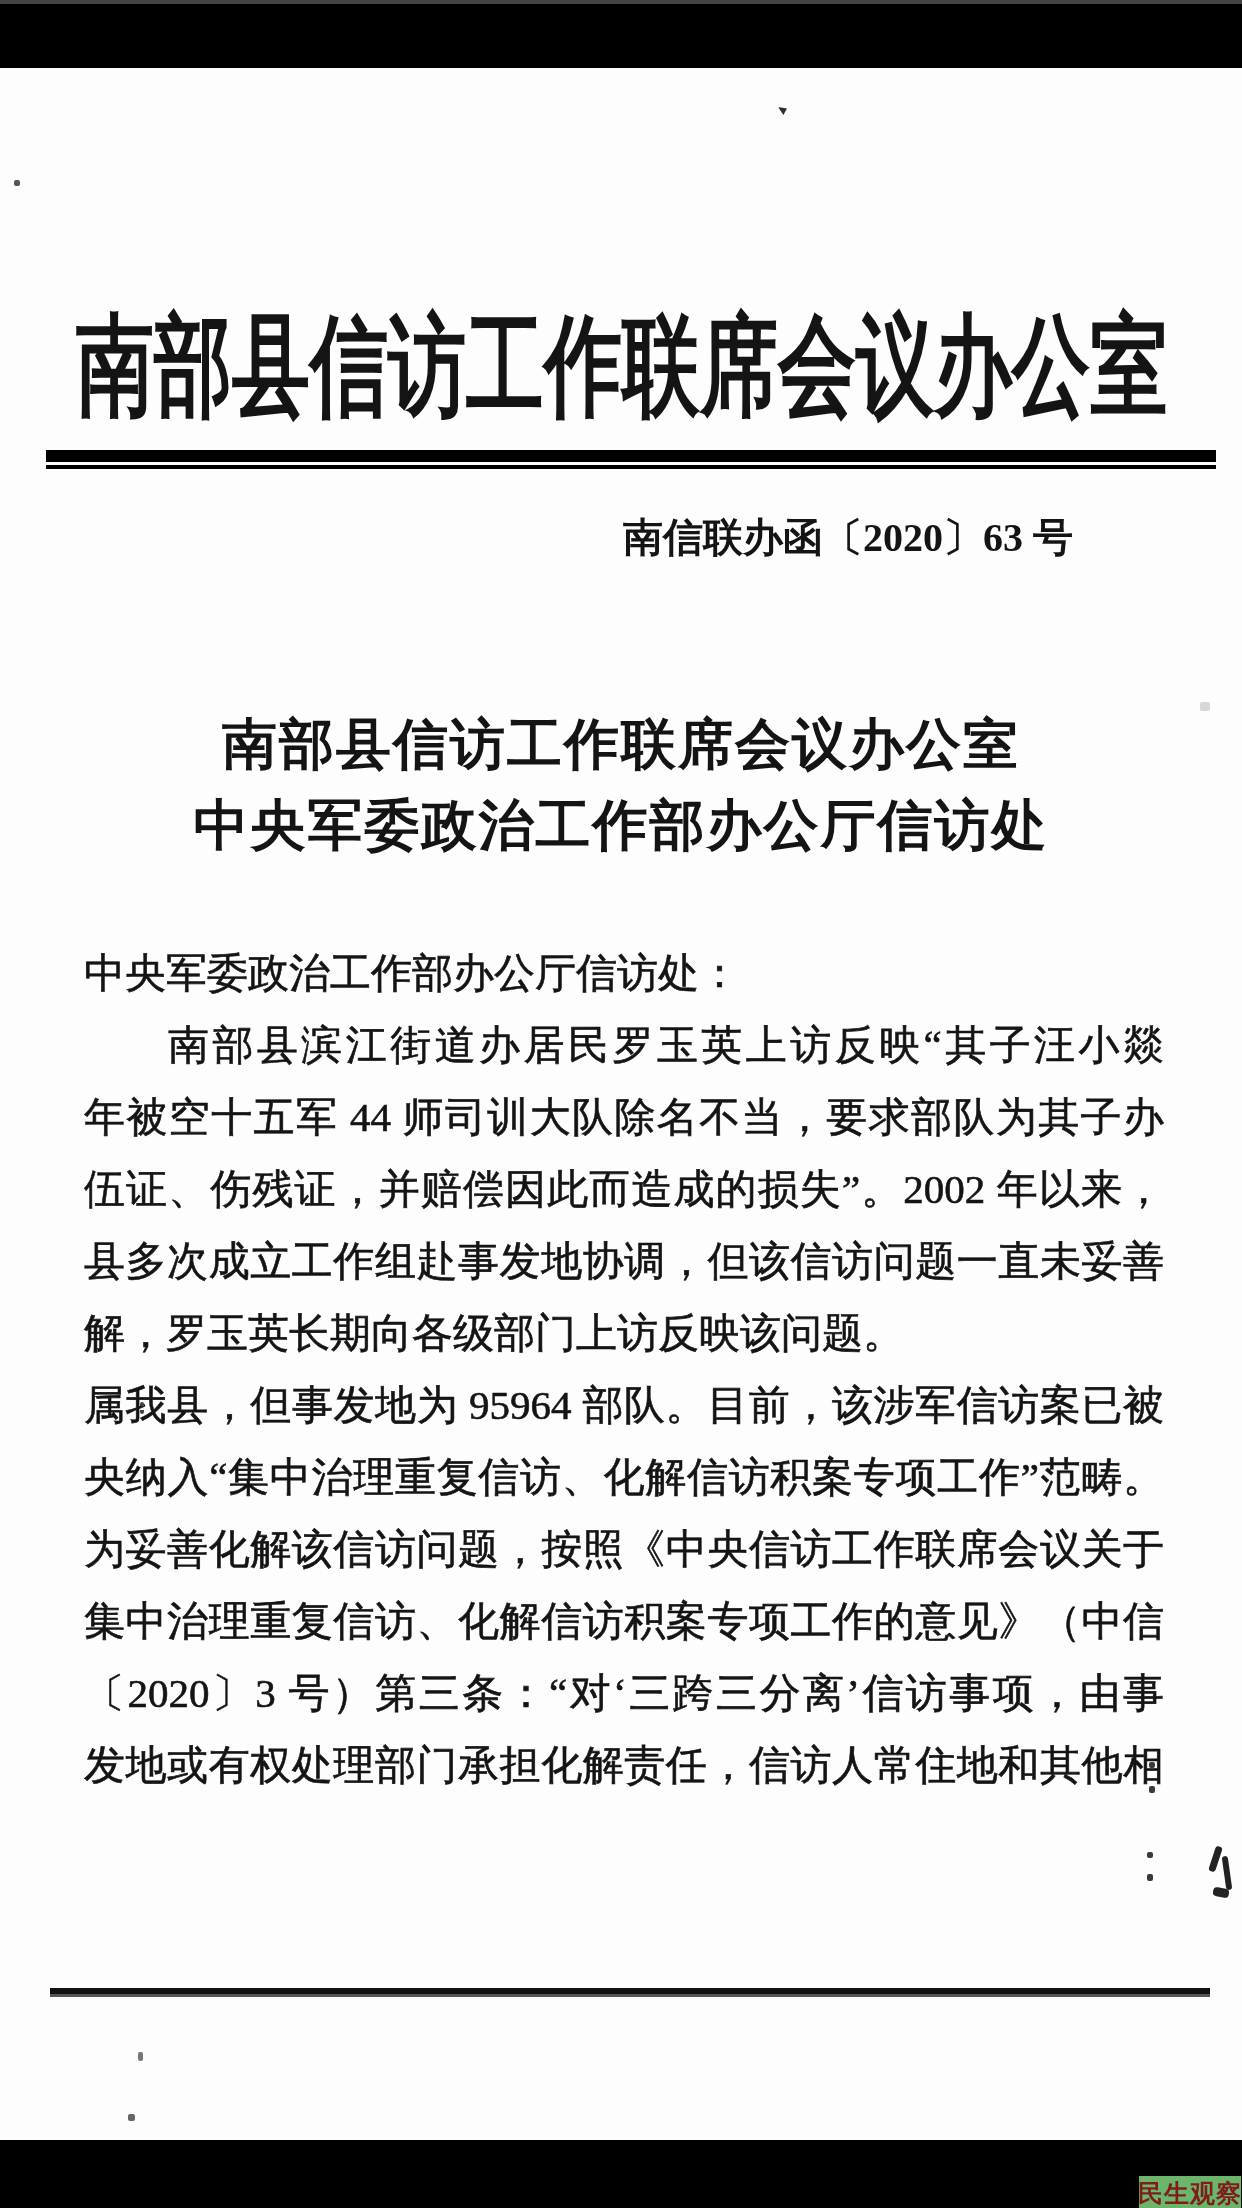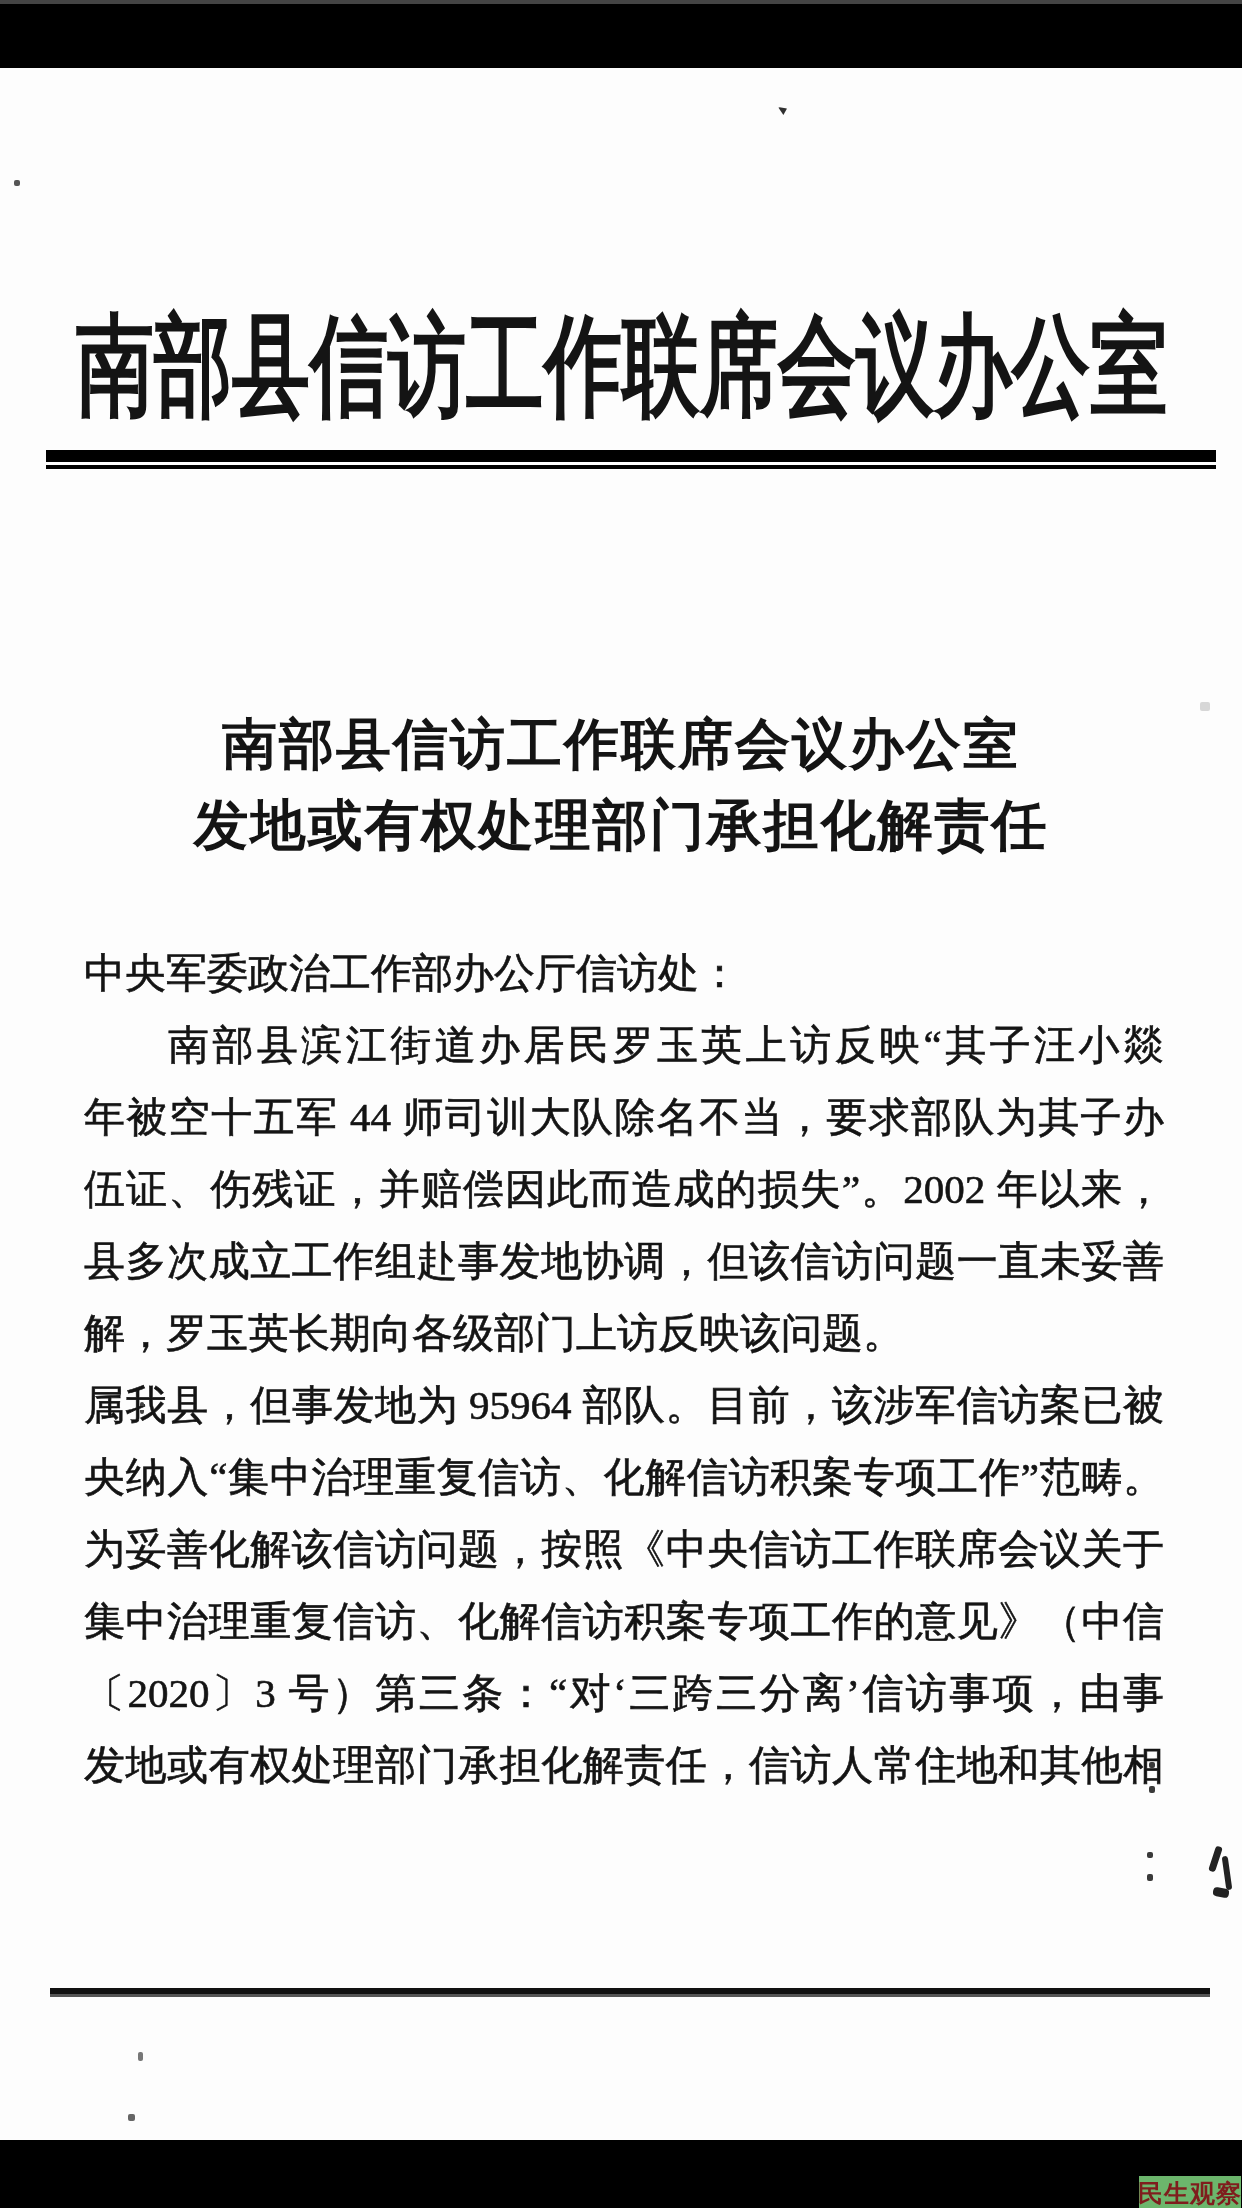--- a/index.html
+++ b/index.html
@@ -136,24 +136,25 @@
 <body>
 
 <div id="page">
 
   <div id="top-bar" class="scan-bar"></div>
 
   <div id="letterhead">南部县信访工作联席会议办公室</div>
 
   <div id="letterhead-divider"></div>
 
+  <div id="doc-number">南信联办函〔2020〕63 号</div>
 
   <div id="doc-title">
     <div>南部县信访工作联席会议办公室</div>
-    <div>发地或有权处理部门承担化解责任</div>
+    <div>中央军委政治工作部办公厅信访处</div>
   </div>
 
   <div id="body-lines">
       <div class="line">中央军委政治工作部办公厅信访处：</div>
       <div class="line indent fill">南部县滨江街道办居民罗玉英上访反映“其子汪小燚 2001</div>
       <div class="line fill">年被空十五军 44 师司训大队除名不当，要求部队为其子办理退</div>
       <div class="line fill">伍证、伤残证，并赔偿因此而造成的损失”。2002 年以来，我</div>
       <div class="line fill">县多次成立工作组赴事发地协调，但该信访问题一直未妥善化</div>
       <div class="line">解，罗玉英长期向各级部门上访反映该问题。</div>
       <div class="line fill">属我县，但事发地为 95964 部队。目前，该涉军信访案已被中</div>

